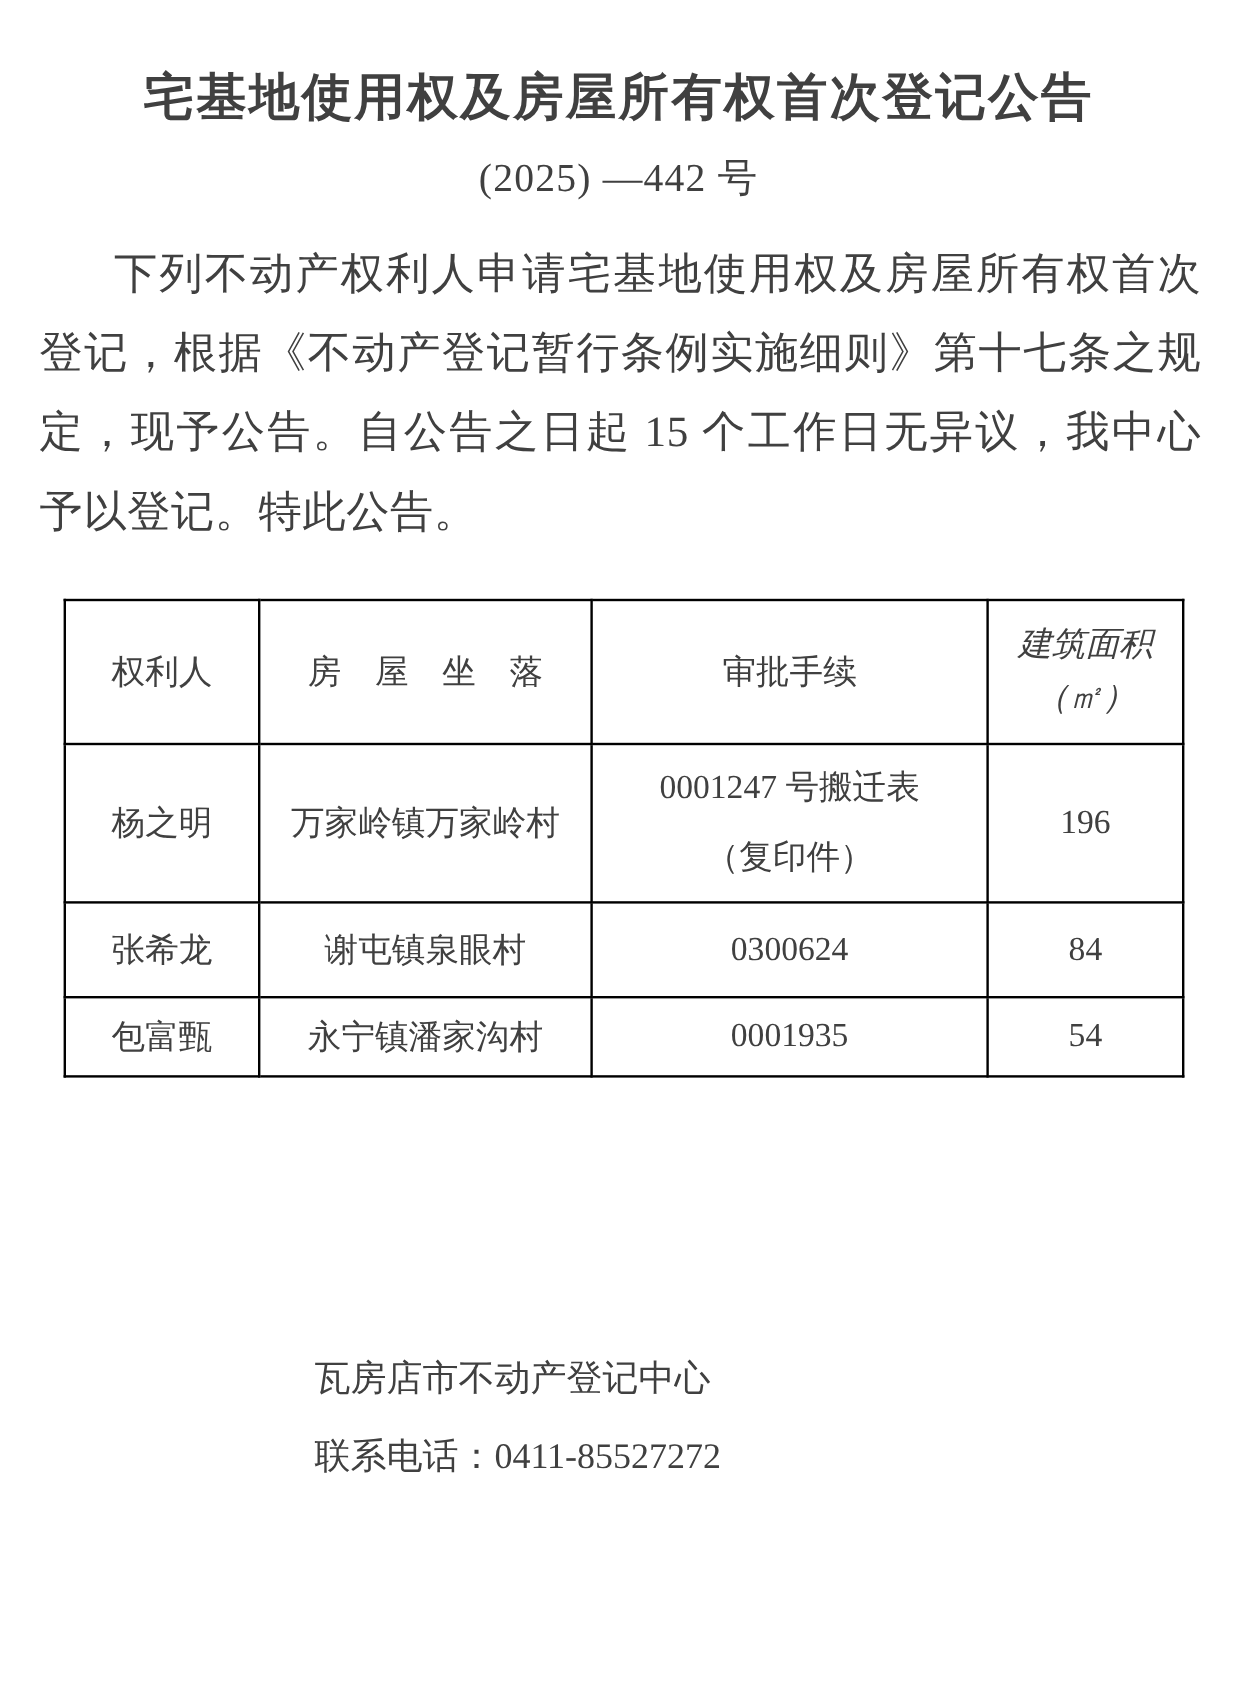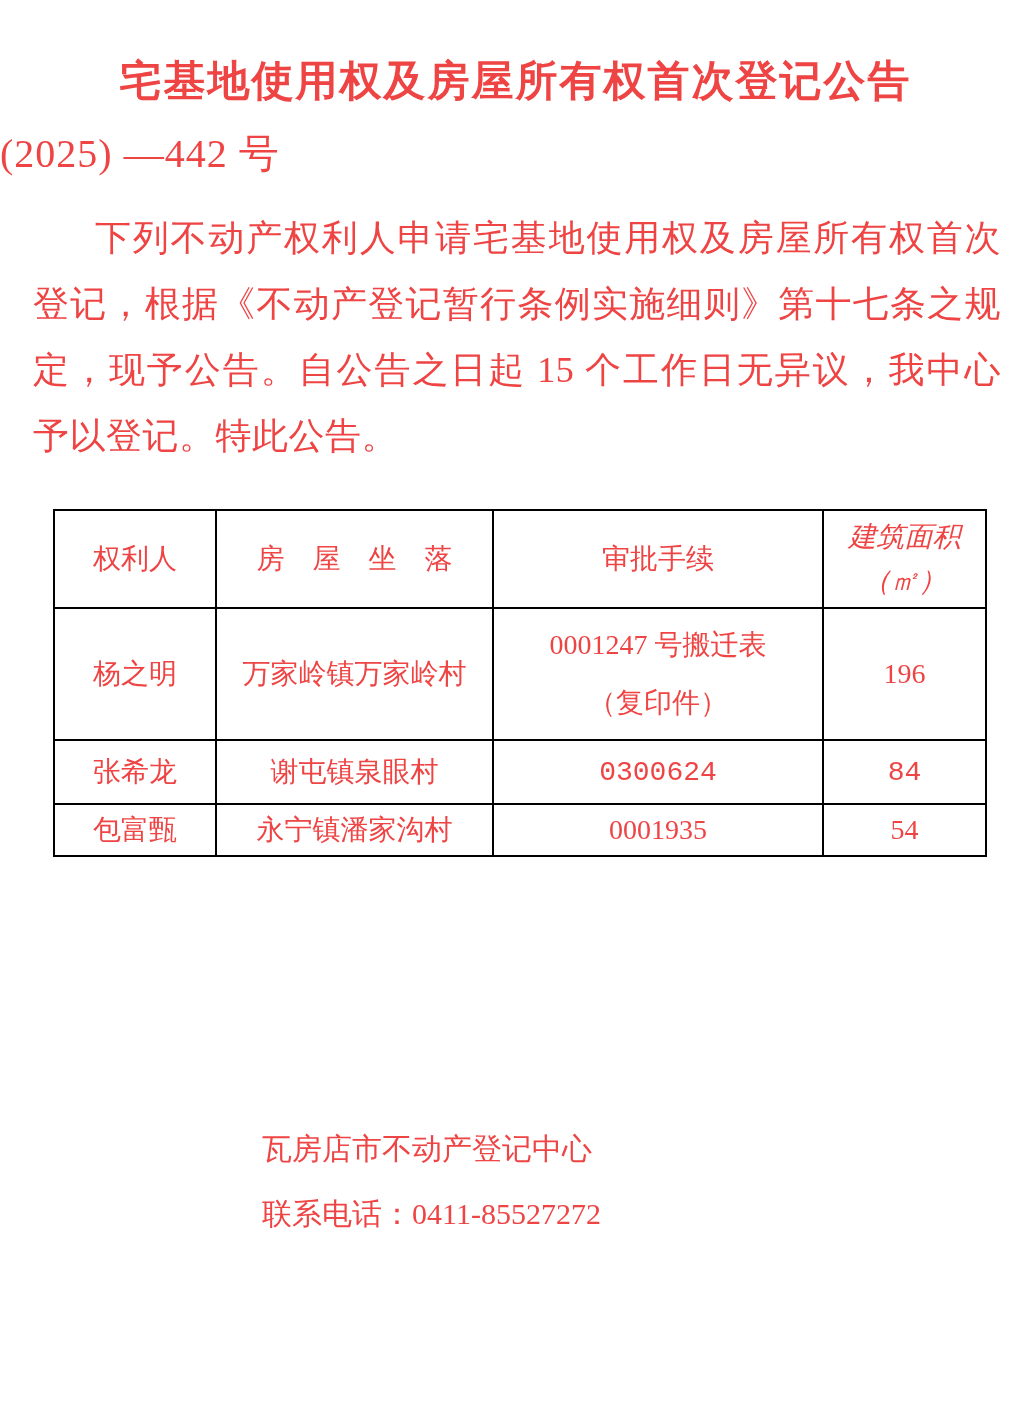--- a/index.html
+++ b/index.html
@@ -2,36 +2,37 @@
 <html><head>
 <meta charset="utf-8">
 <style>
   * { margin: 0; padding: 0; box-sizing: border-box; }
   html, body { background: #ffffff; }
   .page {
     position: relative;
     width: 1031px;
     height: 1404px;
     background: #ffffff;
-    color: #ef4444;
+    color: #404040;
     font-family: "Liberation Serif", "DejaVu Serif", serif;
     overflow: hidden;
   }
   .title {
     padding-top: 56px;
     text-align: center;
     font-family: "Liberation Sans", "DejaVu Sans", sans-serif;
     font-weight: bold;
     font-size: 42px;
     letter-spacing: 2px;
     line-height: 1.2;
   }
   .docno {
     margin-top: 20px;
-    font-size: 40px;
+    text-align: center;
+    font-size: 33px;
     letter-spacing: 1px;
   }
   .body-text {
     margin: 24px 30px 0 33px;
     font-size: 36px;
     line-height: 66px;
     text-align: justify;
     text-indent: 62px;
     letter-spacing: 0.5px;
   }
@@ -47,24 +48,24 @@
     font-weight: normal;
     text-align: center;
     vertical-align: middle;
     padding: 0;
     overflow: hidden;
   }
   .col-owner    { width: 162px; }
   .col-location { width: 277px; }
   .col-approval { width: 330px; }
   .col-area     { width: 163px; }
-  .row-header   { height: 98px; }
+  .row-header   { height: 120px; }
   .row-1        { height: 132px; }
-  .row-2        { height: 64px; font-family: Liberation Mono, monospace; }
-  .row-3        { height: 52px; }
+  .row-2        { height: 79px; }
+  .row-3        { height: 66px; }
   .cell-loc {
     text-align: left;
     padding-left: 11px;
     margin-left: 40px;
   }
   .two-line div { line-height: 58px; }
   .hdr-area div { line-height: 44px; font-style: italic; }
   .footer {
     position: absolute;
     left: 0;

